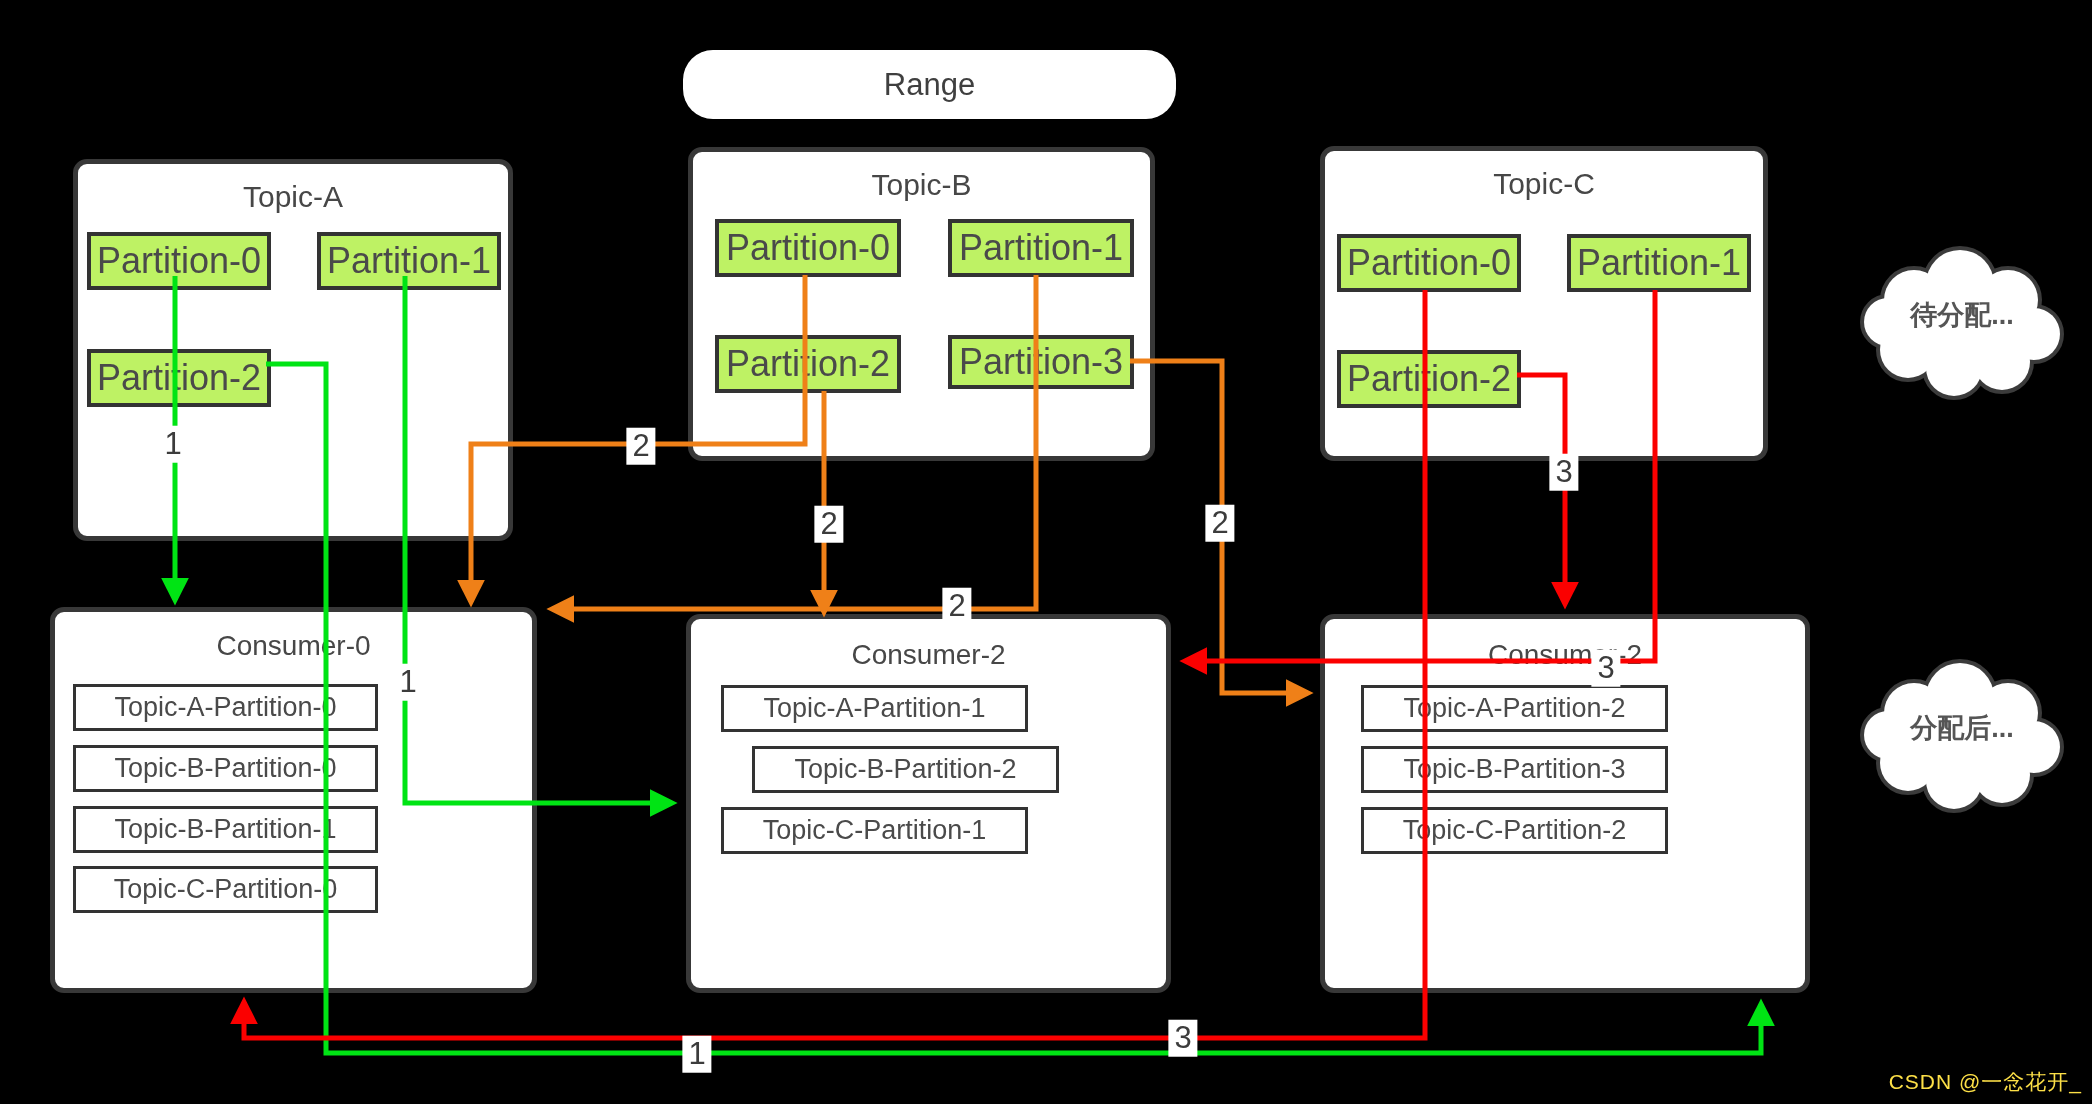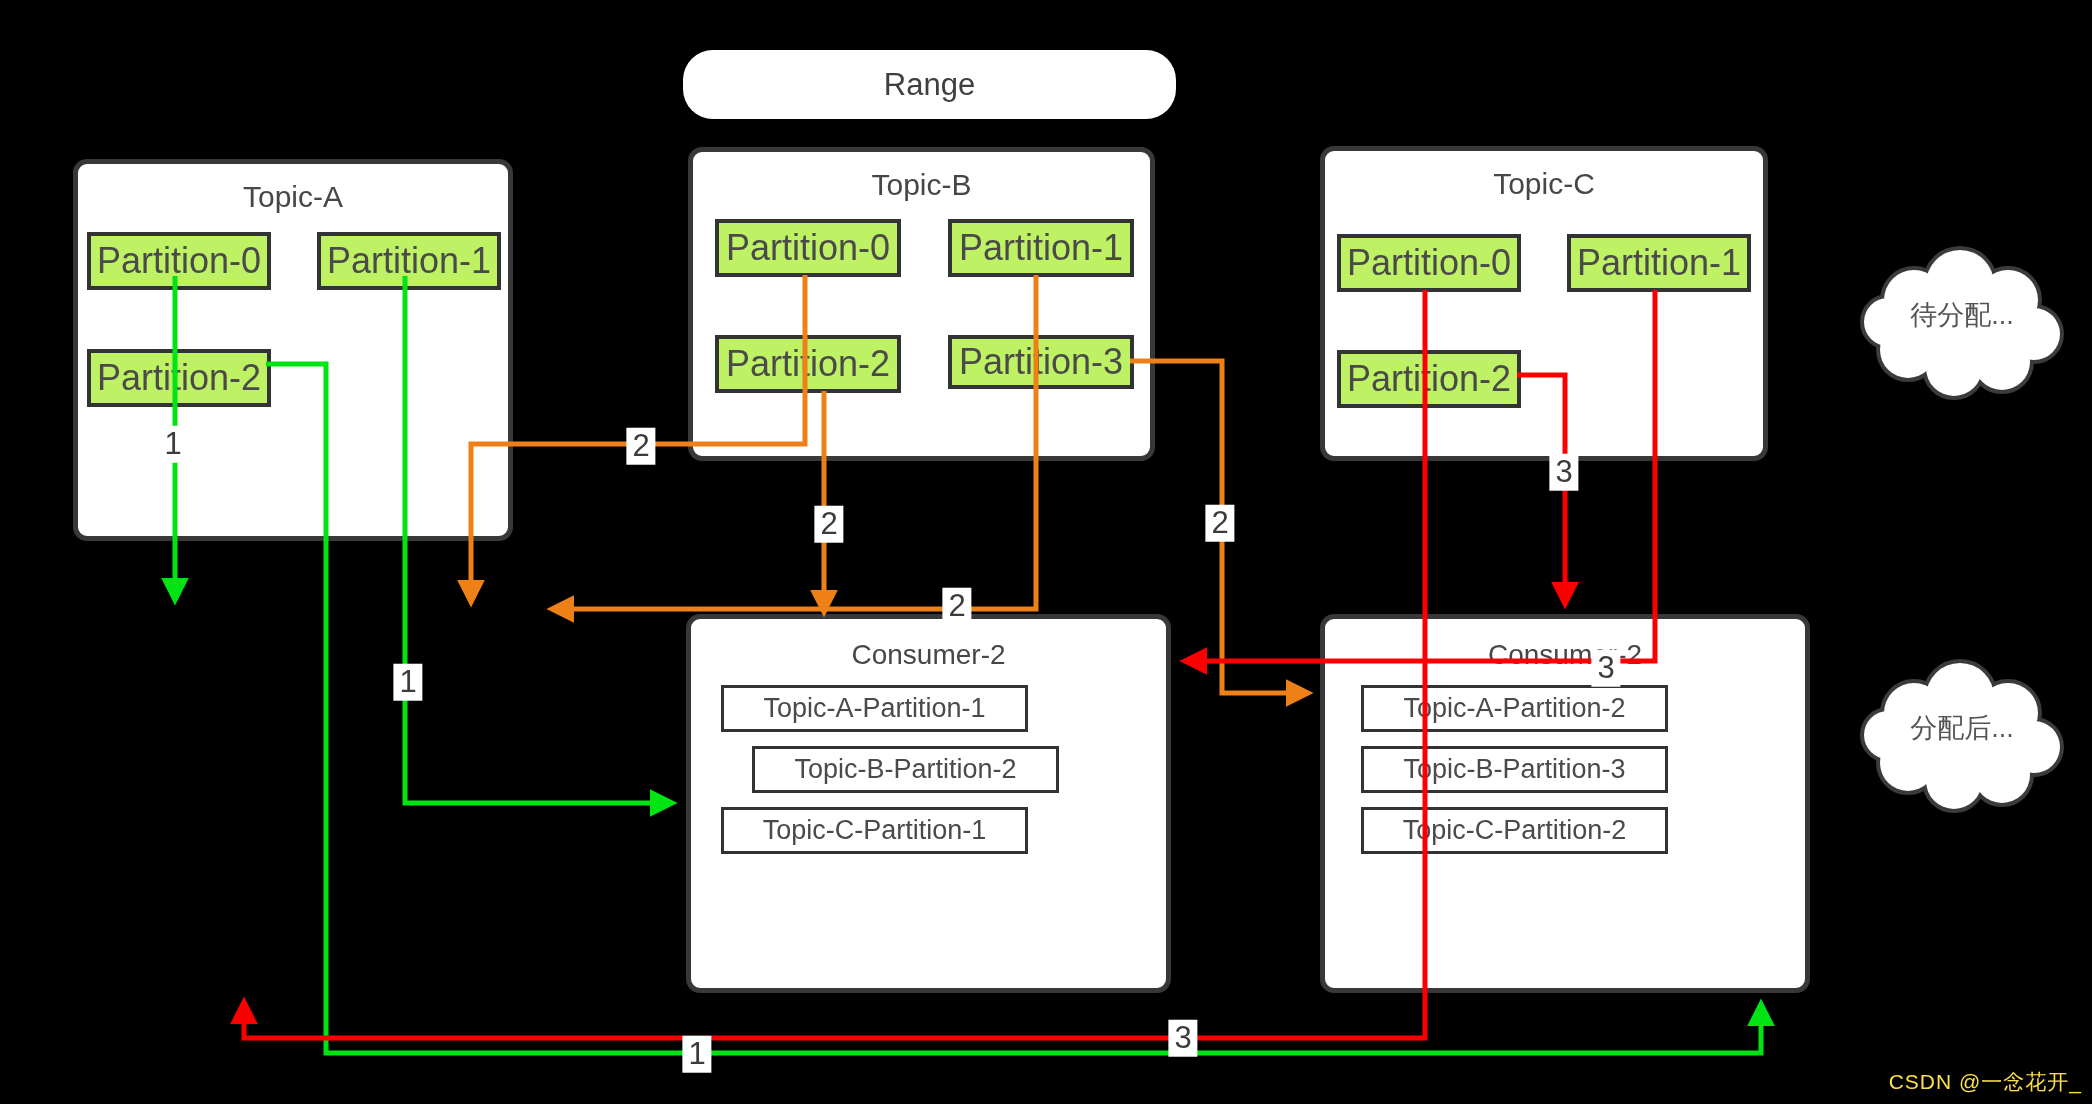--- a/index.html
+++ b/index.html
@@ -19,21 +19,21 @@
     display:flex;align-items:center;justify-content:center;font-size:27px;color:#4a4a4a;
   }
   #flows{position:absolute;left:0;top:0;pointer-events:none;}
   .chip{
     position:absolute;transform:translate(-50%,-50%);background:#fff;color:#3c3c3c;
     font-size:31px;line-height:1.05;padding:2px 6px;text-align:center;
   }
   .cloud{position:absolute;}
   .cloud-text{
     position:absolute;left:0;right:0;top:0;bottom:14px;display:flex;align-items:center;
-    justify-content:center;font-size:27px;color:#555;
+    justify-content:center;font-size:27px;color:#555;font-weight:bold;
   }
   #range-title{
     display:flex;align-items:center;justify-content:center;font-size:31px;color:#3f3f3f;
   }
   #watermark{
     position:absolute;right:10px;bottom:8px;font-size:21px;color:#fde047;letter-spacing:1px;
   }
 </style>
 </head>
 <body>
@@ -59,20 +59,27 @@
     <div class="pbox" style="left:255px;top:183px;width:186px;height:54px;">Partition-3</div>
   </div>
 
   <div class="panel rounded" style="left:1320px;top:146px;width:448px;height:315px;">
     <div class="box-title" style="top:16px;">Topic-C</div>
     <div class="pbox" style="left:12px;top:83px;width:184px;height:58px;">Partition-0</div>
     <div class="pbox" style="left:242px;top:83px;width:184px;height:58px;">Partition-1</div>
     <div class="pbox" style="left:12px;top:199px;width:184px;height:58px;">Partition-2</div>
   </div>
 
+  <div class="panel rounded" style="left:50px;top:607px;width:487px;height:386px;">
+    <div class="box-title" style="top:18px;font-size:28px;">Consumer-0</div>
+    <div class="ibox" style="left:18px;top:72px;width:305px;height:47px;">Topic-A-Partition-0</div>
+    <div class="ibox" style="left:18px;top:133px;width:305px;height:47px;">Topic-B-Partition-0</div>
+    <div class="ibox" style="left:18px;top:194px;width:305px;height:47px;">Topic-B-Partition-1</div>
+    <div class="ibox" style="left:18px;top:254px;width:305px;height:47px;">Topic-C-Partition-0</div>
+  </div>
 
   <div class="panel rounded" style="left:686px;top:614px;width:485px;height:379px;">
     <div class="box-title" style="top:20px;font-size:28px;">Consumer-2</div>
     <div class="ibox" style="left:30px;top:66px;width:307px;height:47px;">Topic-A-Partition-1</div>
     <div class="ibox" style="left:30px;top:127px;width:307px;height:47px;margin-left:31px;">Topic-B-Partition-2</div>
     <div class="ibox" style="left:30px;top:188px;width:307px;height:47px;">Topic-C-Partition-1</div>
   </div>
 
   <div class="panel rounded" style="left:1320px;top:614px;width:490px;height:379px;">
     <div class="box-title" style="top:20px;font-size:28px;">Consumer-2</div>

